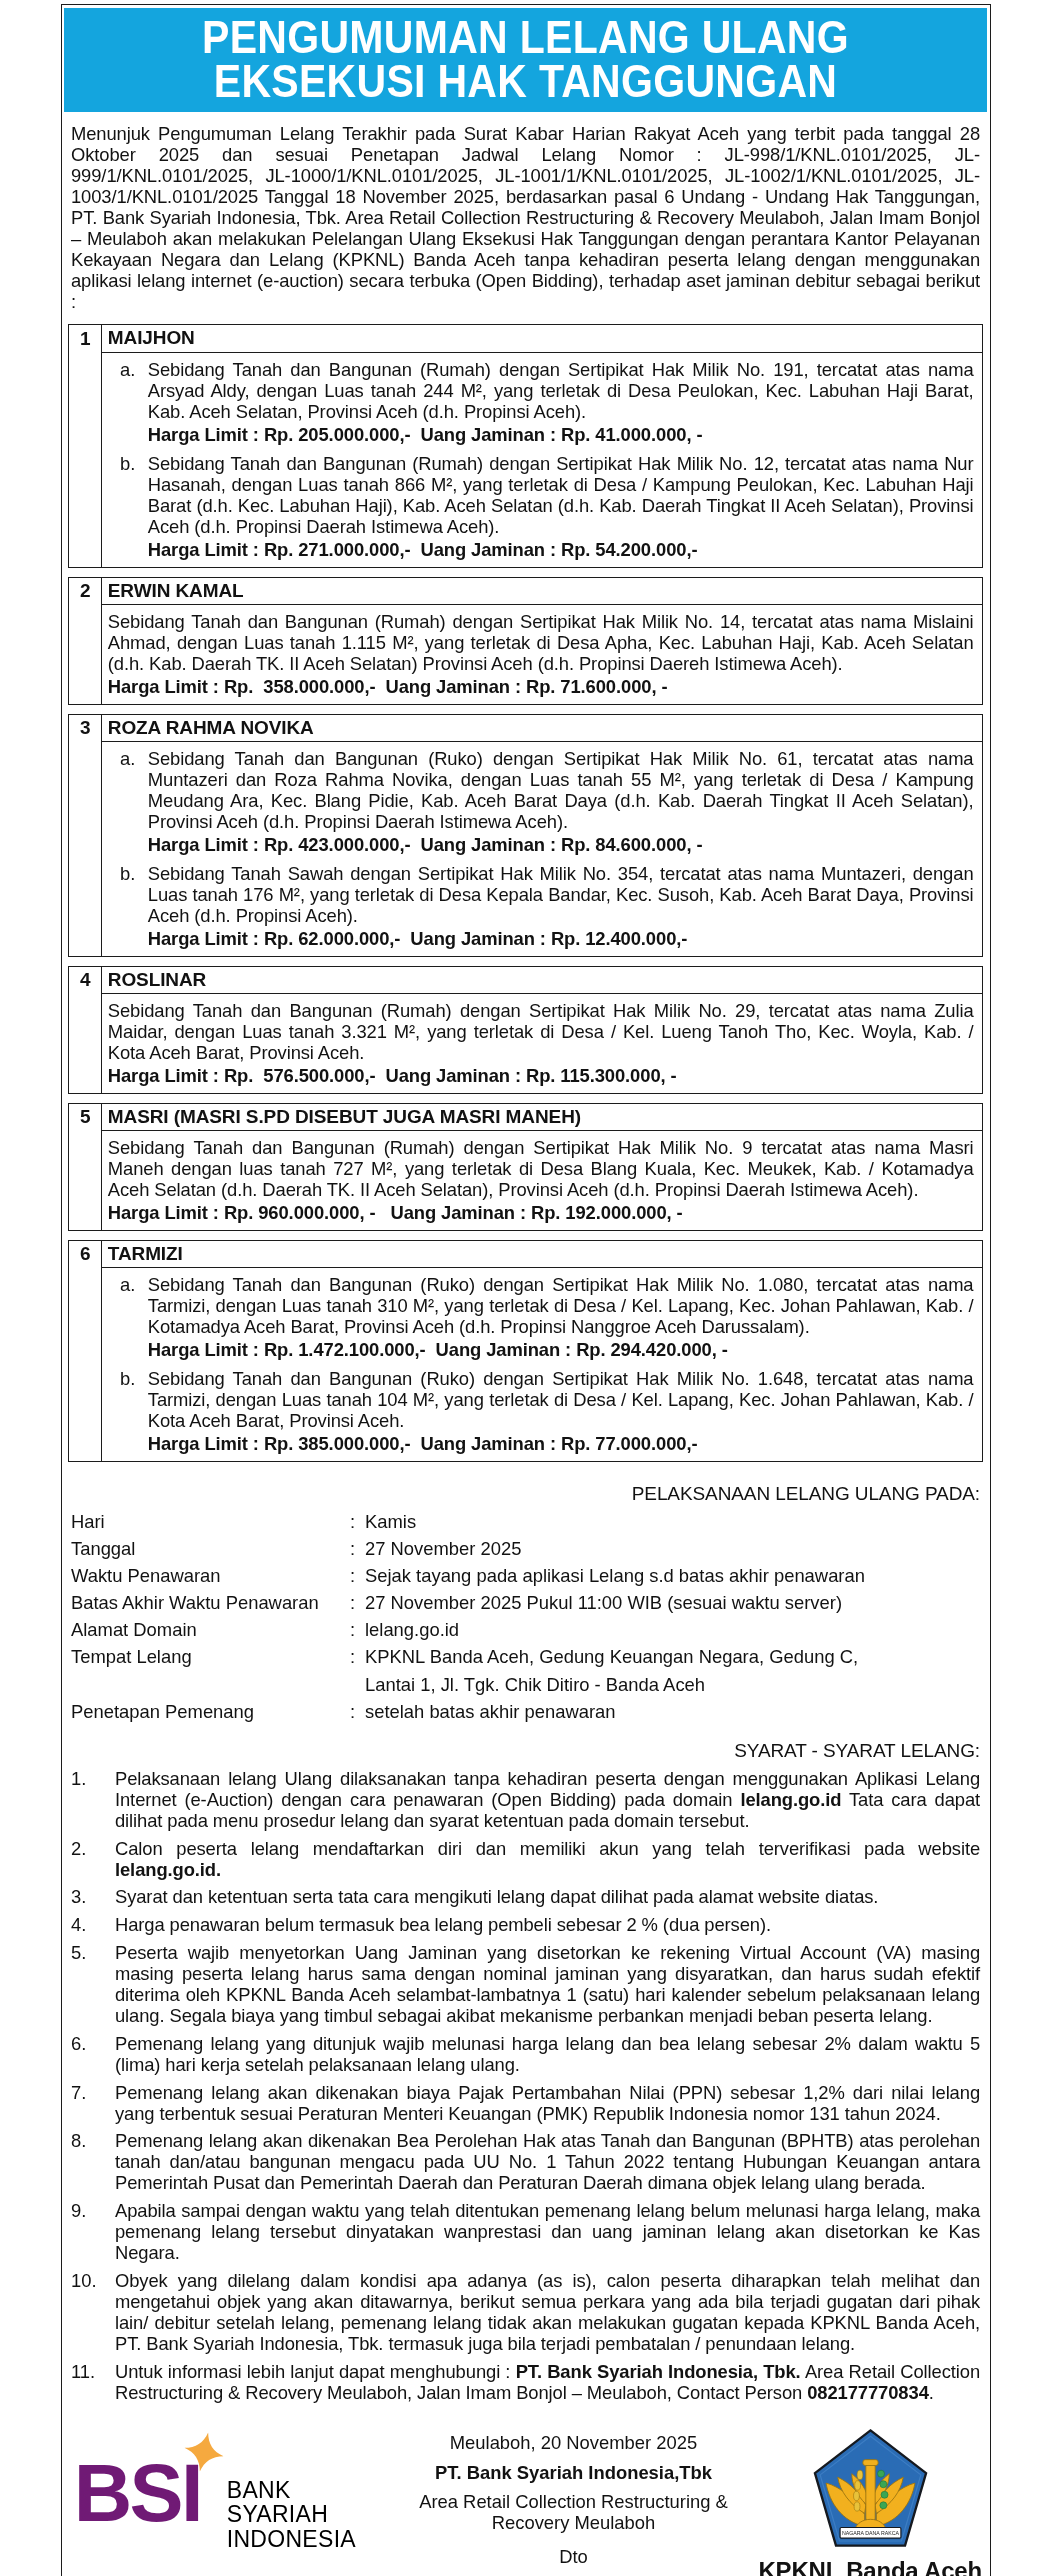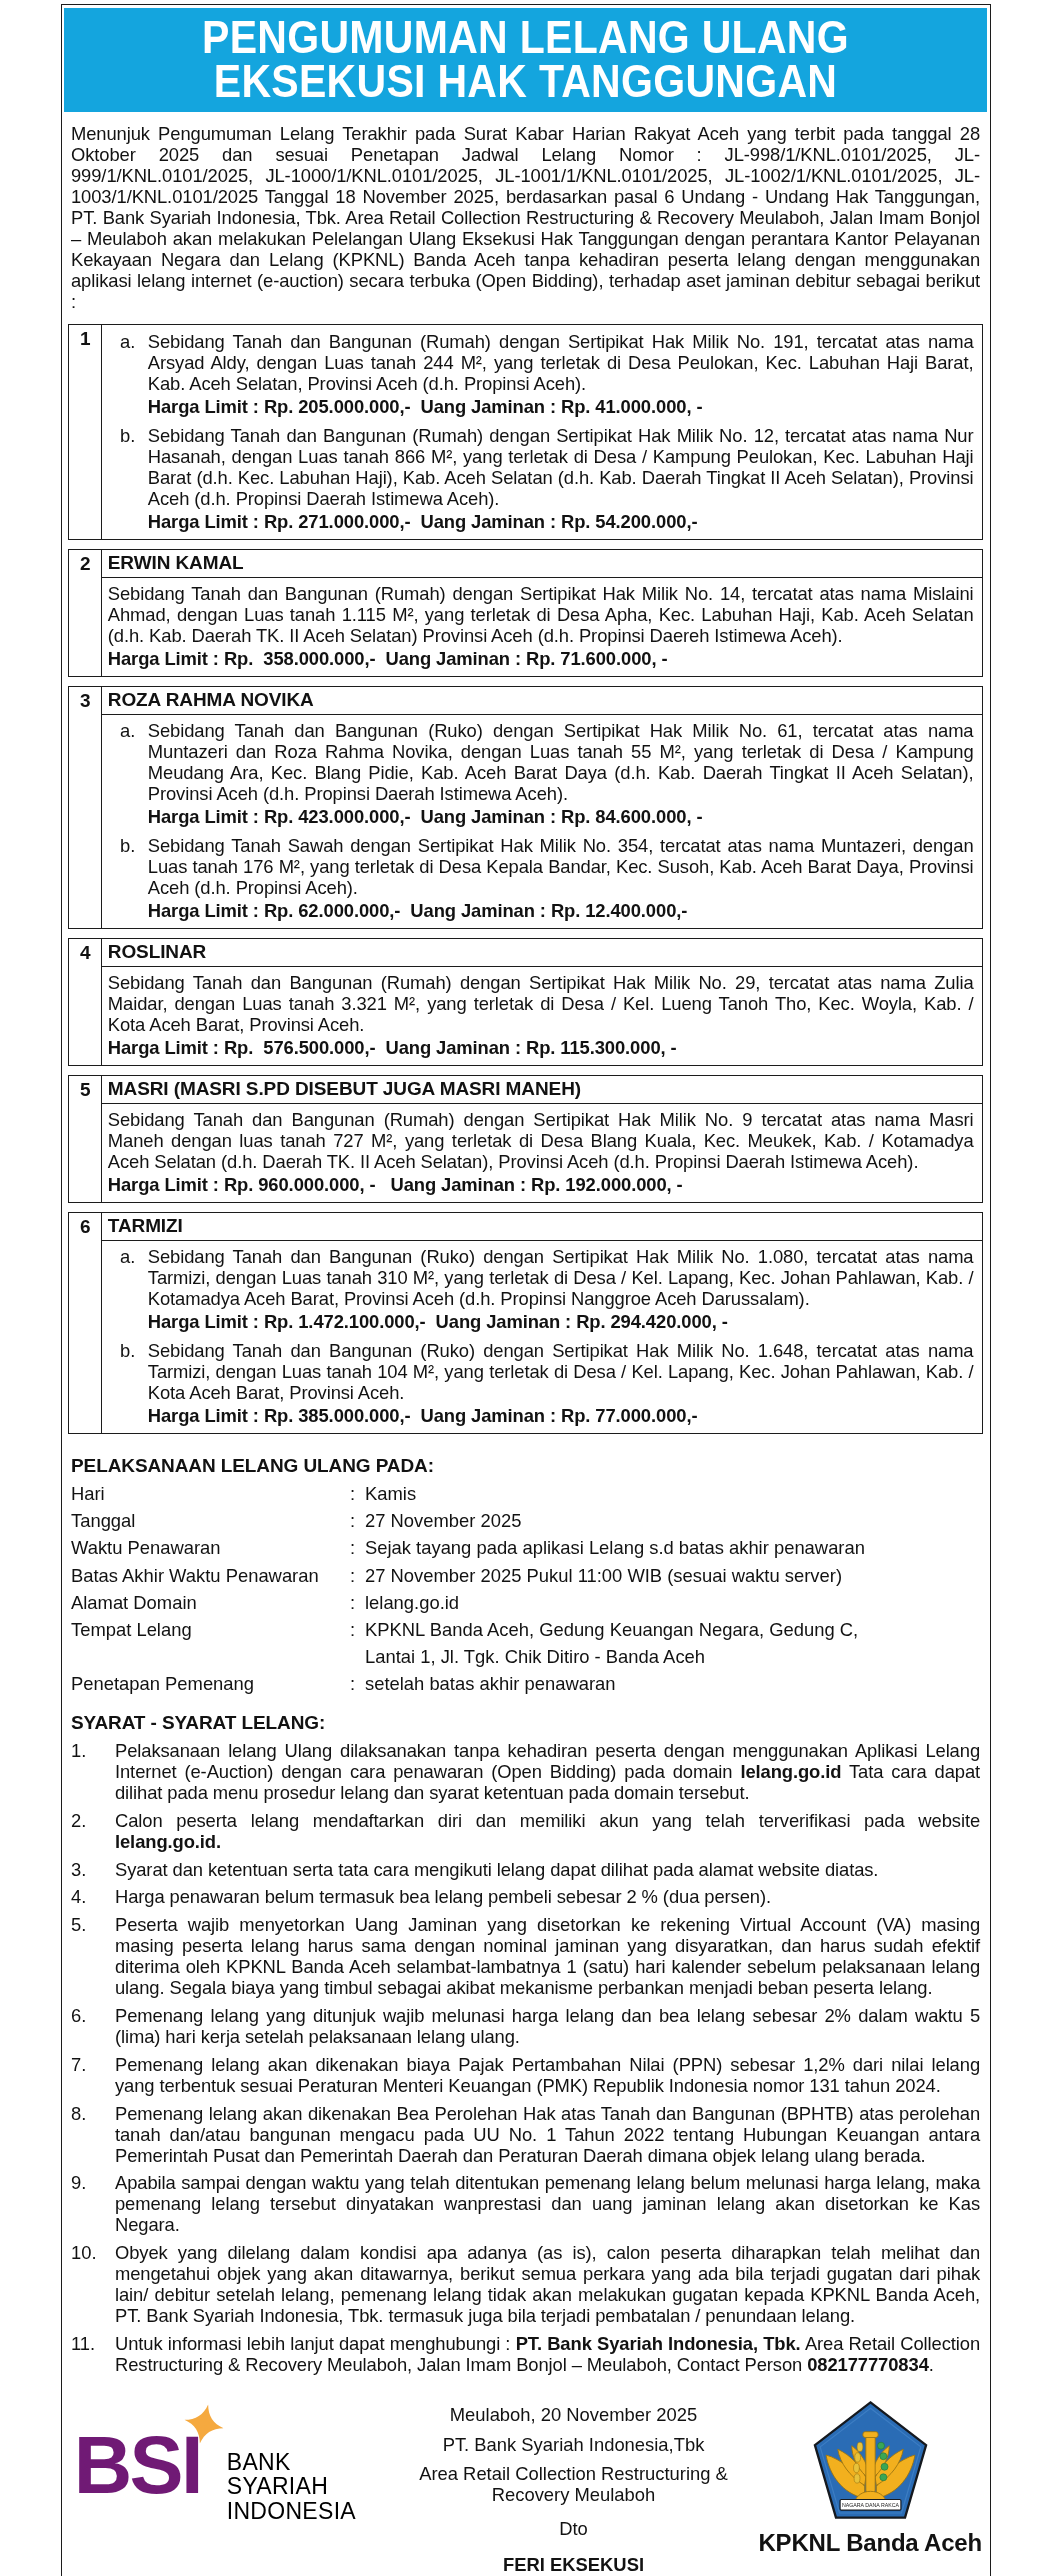--- a/index.html
+++ b/index.html
@@ -72,23 +72,24 @@
   .sub:last-child { margin-bottom:2.7px; }
   .sub-label { flex:0 0 40px; padding-left:12.3px; }
   .sub-body { flex:1; min-width:0; }
   .sub-text { text-align:justify; letter-spacing:-0.1px; }
   .harga { font-weight:bold; margin-top:2px; letter-spacing:-0.1px; white-space:pre-wrap; }
   .sub.single .sub-body { padding-left:0; }
   
   .pelaksanaan { margin:12.3px 2.7px 4.1px 2.7px; font-size:18.4px; line-height:21px; }
   .pelaksanaan h2, .syarat h2 {
     font-size:19px;
-    font-weight:bold;
+    font-weight:normal;
     margin-bottom:6.8px;
     letter-spacing:-0.1px;
+    text-align:right;
   }
   .prow { display:flex; margin-bottom:6.1px; }
   .plabel { flex:0 0 279px; }
   .pcolon { flex:0 0 15px; }
   .pvalue { flex:1; }
   .pvalue div { min-height:0; }
   .pvalue .v2 { margin-top:6.1px; }
   
   .syarat { margin:8.2px 2.7px 0 2.7px; font-size:18.4px; line-height:21px; }
   .s-item { display:flex; margin-bottom:6.8px; }
@@ -135,21 +136,21 @@
     font-weight:400;
   }
   .sign {
     flex:1;
     text-align:center;
     font-size:18.4px;
     line-height:20.5px;
     padding-top:5.5px;
   }
   .sign .row { margin-bottom:9px; }
-  .sign .company { font-weight:normal; }
+  .sign .company { font-weight:bold; }
   .sign .dto { margin:13.7px 0 15px 0; }
   .sign .signer {
     font-weight:bold;
     display:inline-block;
     border-bottom:2px solid #121212;
     padding:0 2.7px 1.4px 2.7px;
     margin-bottom:6.8px;
   }
   .kpknl {
     flex:0 0 225px;
@@ -166,20 +167,21 @@
   <header class="banner">
     <h1>PENGUMUMAN LELANG ULANG</h1>
     <h1>EKSEKUSI HAK TANGGUNGAN</h1>
   </header>
 
   <p class="intro">Menunjuk Pengumuman Lelang Terakhir pada Surat Kabar Harian Rakyat Aceh yang terbit pada tanggal 28 Oktober 2025 dan sesuai Penetapan Jadwal Lelang Nomor : JL-998/1/KNL.0101/2025, JL-999/1/KNL.0101/2025, JL-1000/1/KNL.0101/2025, JL-1001/1/KNL.0101/2025, JL-1002/1/KNL.0101/2025, JL-1003/1/KNL.0101/2025 Tanggal 18 November 2025, berdasarkan pasal 6 Undang - Undang Hak Tanggungan, PT. Bank Syariah Indonesia, Tbk. Area Retail Collection Restructuring &amp; Recovery Meulaboh, Jalan Imam Bonjol – Meulaboh akan melakukan Pelelangan Ulang Eksekusi Hak Tanggungan dengan perantara Kantor Pelayanan Kekayaan Negara dan Lelang (KPKNL) Banda Aceh tanpa kehadiran peserta lelang dengan menggunakan aplikasi lelang internet (e-auction) secara terbuka (Open Bidding), terhadap aset jaminan debitur sebagai berikut :</p>
 
   <section class="lot">
     <div class="lot-num">1</div>
     <div class="lot-main">
+      <div class="lot-name">MAIJHON</div>
       <div class="lot-content">
         <div class="sub">
           <div class="sub-label">a.</div>
           <div class="sub-body">
             <div class="sub-text">Sebidang Tanah dan Bangunan (Rumah) dengan Sertipikat Hak Milik No. 191, tercatat atas nama Arsyad Aldy, dengan Luas tanah 244 M², yang terletak di Desa Peulokan, Kec. Labuhan Haji Barat, Kab. Aceh Selatan, Provinsi Aceh (d.h. Propinsi Aceh).</div>
             <div class="harga">Harga Limit : Rp. 205.000.000,-  Uang Jaminan : Rp. 41.000.000, -</div>
           </div>
         </div>
         <div class="sub">
           <div class="sub-label">b.</div>

